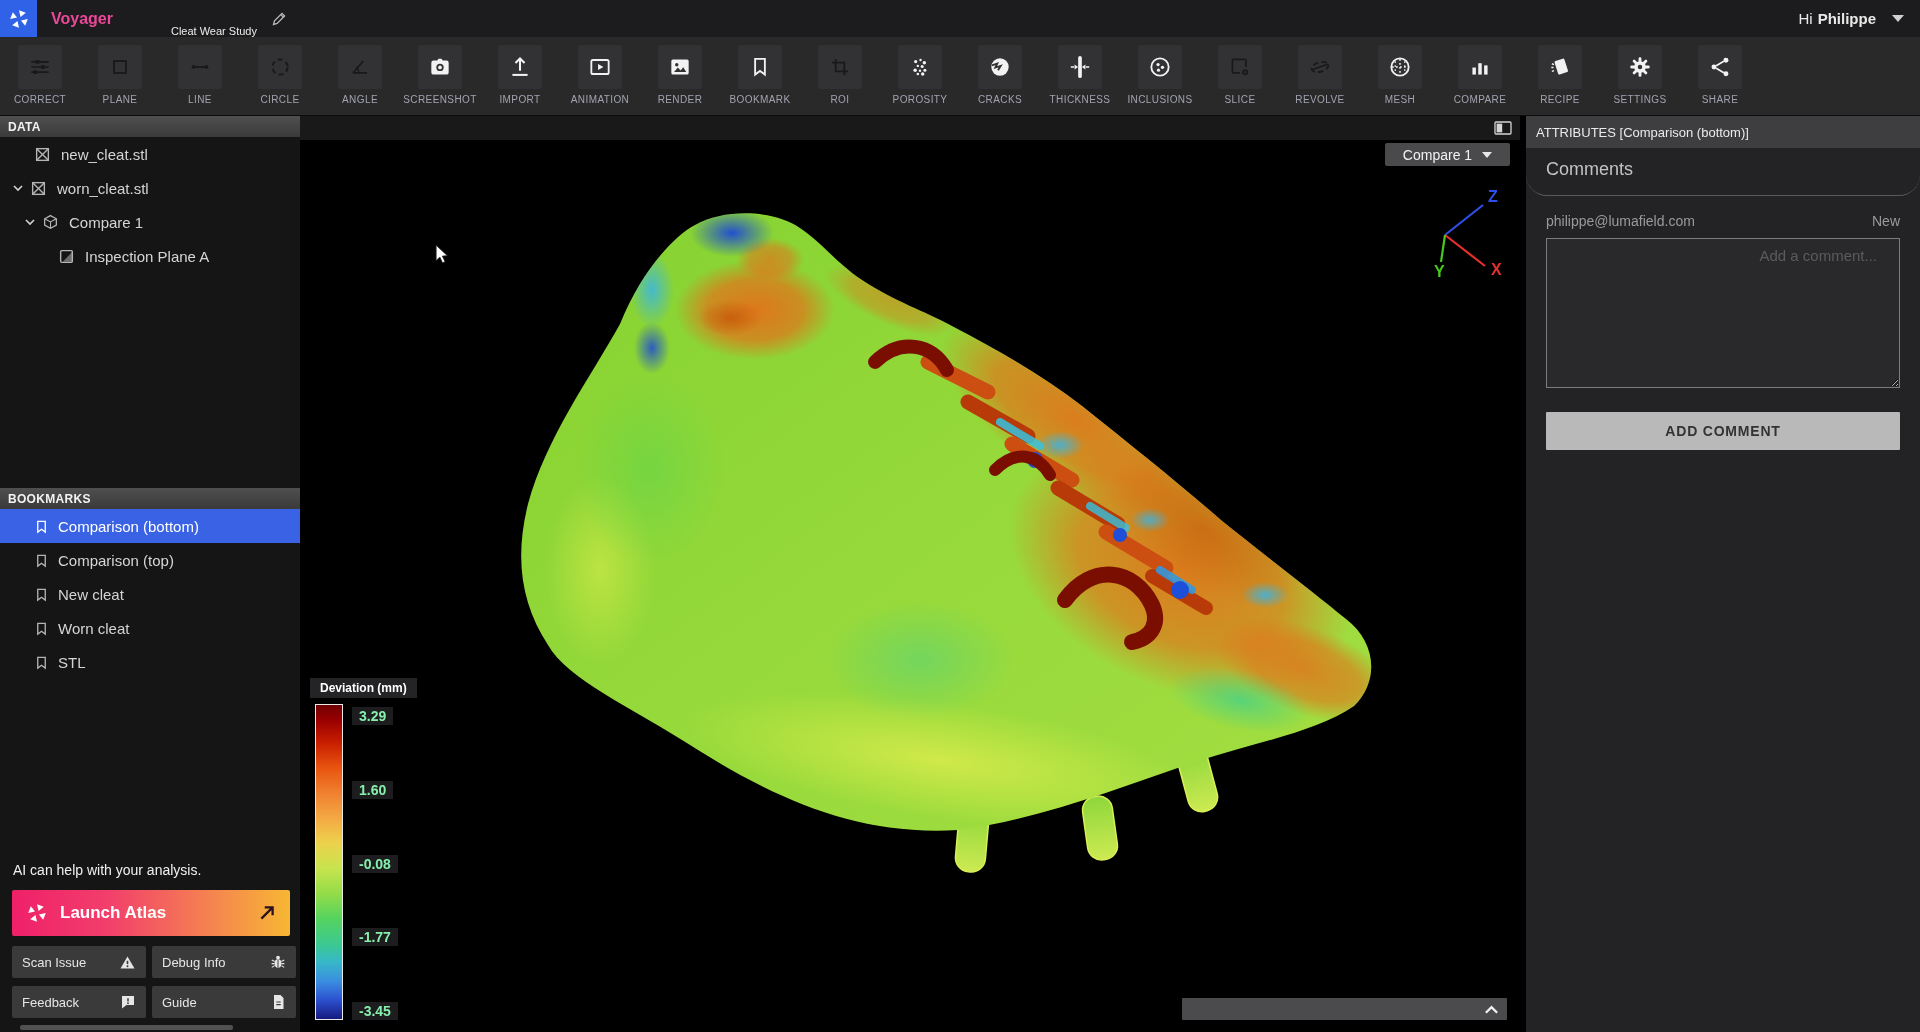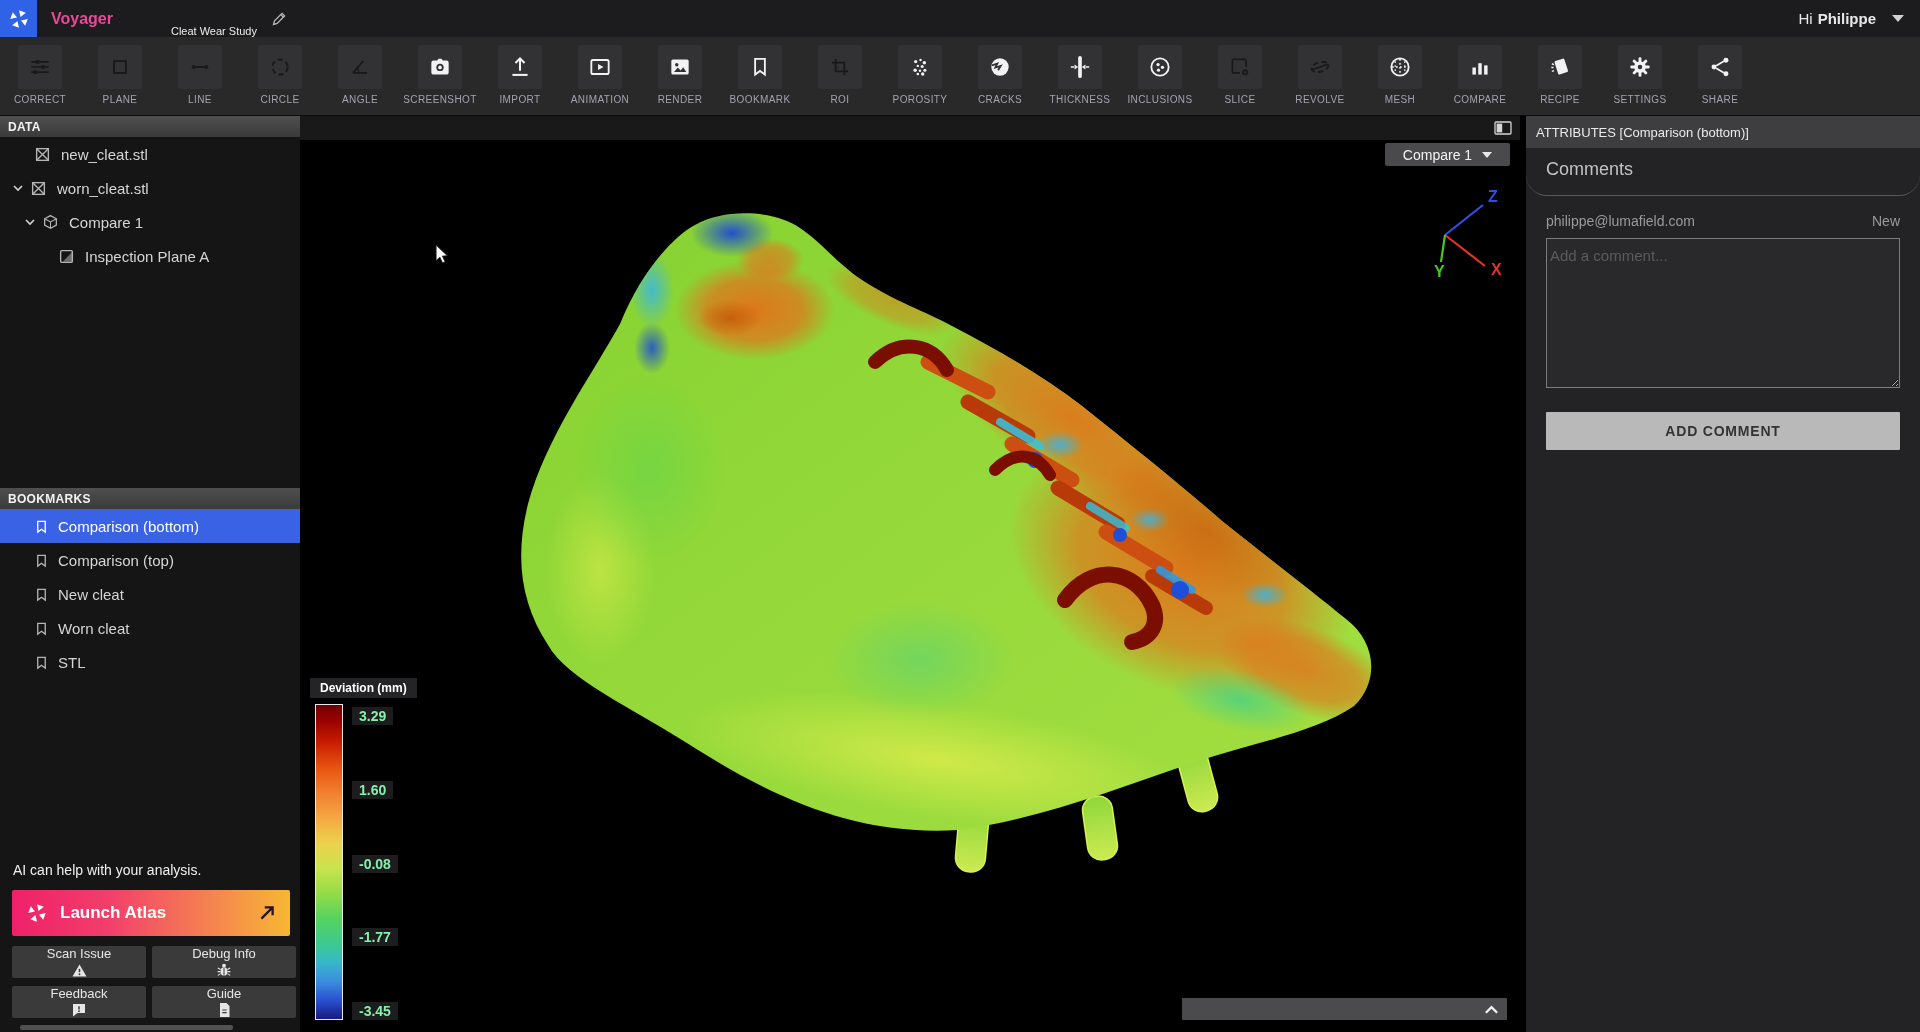--- a/index.html
+++ b/index.html
@@ -34,21 +34,21 @@
   .bookmarks-header { position:absolute; top:372px; left:0; width:100%; }
   .bm-list { position:absolute; top:393px; left:0; width:100%; }
   .bm-row { height:34px; display:flex; align-items:center; padding-left:34px; font-size:15px; color:#d5d5d6; cursor:pointer; }
   .bm-row .bicon { display:flex; margin-right:9px; }
   .bm-row.selected { background:#3a62e4; color:#fff; }
   .ai-msg { position:absolute; top:746px; left:13px; font-size:14px; color:#f0f0f0; }
   .launch-btn { position:absolute; top:774px; left:12px; width:278px; height:46px; border:none; border-radius:2px; background:linear-gradient(90deg,#ef2069,#f23f6b 35%,#f58a4d 75%,#f7b733); display:flex; align-items:center; padding:0 14px; cursor:pointer; }
   .launch-btn .ltxt { font-size:17px; font-weight:bold; color:#fff; margin-left:12px; font-family:"Liberation Sans",sans-serif; }
   .launch-btn .lspacer { flex:1; }
   .util-grid { position:absolute; top:830px; left:12px; width:284px; }
-  .util-btn { position:absolute; height:32px; background:#3a3a3b; border:none; border-radius:2px; display:flex; align-items:center; padding:0 10px; color:#e6e6e6; font-size:13px; cursor:pointer; font-family:"Liberation Sans",sans-serif;flex-direction:column; }
+  .util-btn { position:absolute; height:32px; background:#3a3a3b; border:none; border-radius:2px; display:flex; align-items:center; padding:0 10px; color:#e6e6e6; font-size:13px; cursor:pointer; font-family:"Liberation Sans",sans-serif; }
   .util-btn .uspacer { flex:1; }
   .sb-scroll { position:absolute; bottom:2px; left:20px; width:213px; height:5px; background:#515151; border-radius:2px; }
 
   
   .viewport { position:absolute; left:300px; top:116px; width:1220px; height:916px; background:#000; }
   .vp-strip { position:absolute; left:0; top:0; width:100%; height:24px; background:#19191a; display:flex; align-items:center; justify-content:flex-end; padding-right:8px; }
   .shoe-svg { position:absolute; left:0; top:24px; }
   .compare-dd { position:absolute; left:1085px; top:27px; width:125px; height:23px; background:#4a4a4c; border-radius:2px; display:flex; align-items:center; justify-content:center; gap:10px; font-size:14px; color:#f2f2f2; cursor:pointer; }
   .gizmo { position:absolute; left:1080px; top:60px; }
   .legend { position:absolute; left:10px; top:562px; width:170px; }
@@ -59,21 +59,21 @@
   .ltick { position:absolute; left:0; background:#1d1d1f; color:#86efac; font-weight:bold; font-size:14px; padding:1px 7px; }
   .vp-bottombar { position:absolute; left:882px; top:882px; width:325px; height:22px; background:#4b4b4d; border-radius:1px; display:flex; align-items:center; justify-content:flex-end; padding-right:8px; cursor:pointer; }
   .cursor { position:absolute; left:134px; top:128px; }
 
   
   .rightpanel { position:absolute; left:1526px; top:116px; width:394px; height:916px; background:#232325; }
   .attr-header { height:32px; display:flex; align-items:center; padding-left:10px; background:#3e3e40; font-size:13px; color:#eaeaea; }
   .comments-title { font-size:18px; color:#c2c2c2; padding:11px 0 15px 20px; border-bottom:1px solid #5a5a5a; margin:0 0 0 0; font-weight:normal;border-radius:21px; }
   .comment-meta { display:flex; margin:17px 20px 0 20px; font-size:14px; color:#9a9a9a; }
   .comment-meta .cm-spacer { flex:1; }
-  .comment-box { display:block; margin:9px 20px 0 20px; width:354px; height:150px; background:#29292b; border:1px solid #7c7c7c; color:#5eead4; font-size:15px; padding:8px 3px; resize:both; font-family:"Liberation Sans",sans-serif; }
+  .comment-box { display:block; margin:9px 20px 0 20px; width:354px; height:150px; background:#29292b; border:1px solid #7c7c7c; color:#5eead4; font-size:15px; padding:8px 22px; resize:both; font-family:"Liberation Sans",sans-serif;text-align:right; }
   .comment-box::placeholder { color:#5b5b5b; }
   .add-comment { display:block; margin:24px 20px 0 20px; width:354px; height:38px; background:#b9b9ba; border:none; border-radius:1px; color:#333; font-size:14px; font-weight:bold; letter-spacing:.8px; cursor:pointer; font-family:"Liberation Sans",sans-serif; }
 </style>
 </head>
 <body>
 
 <div class="titlebar">
   <div class="logo">
     <svg width="22" height="22" viewBox="0 0 20 20">
       <g fill="#fff">

